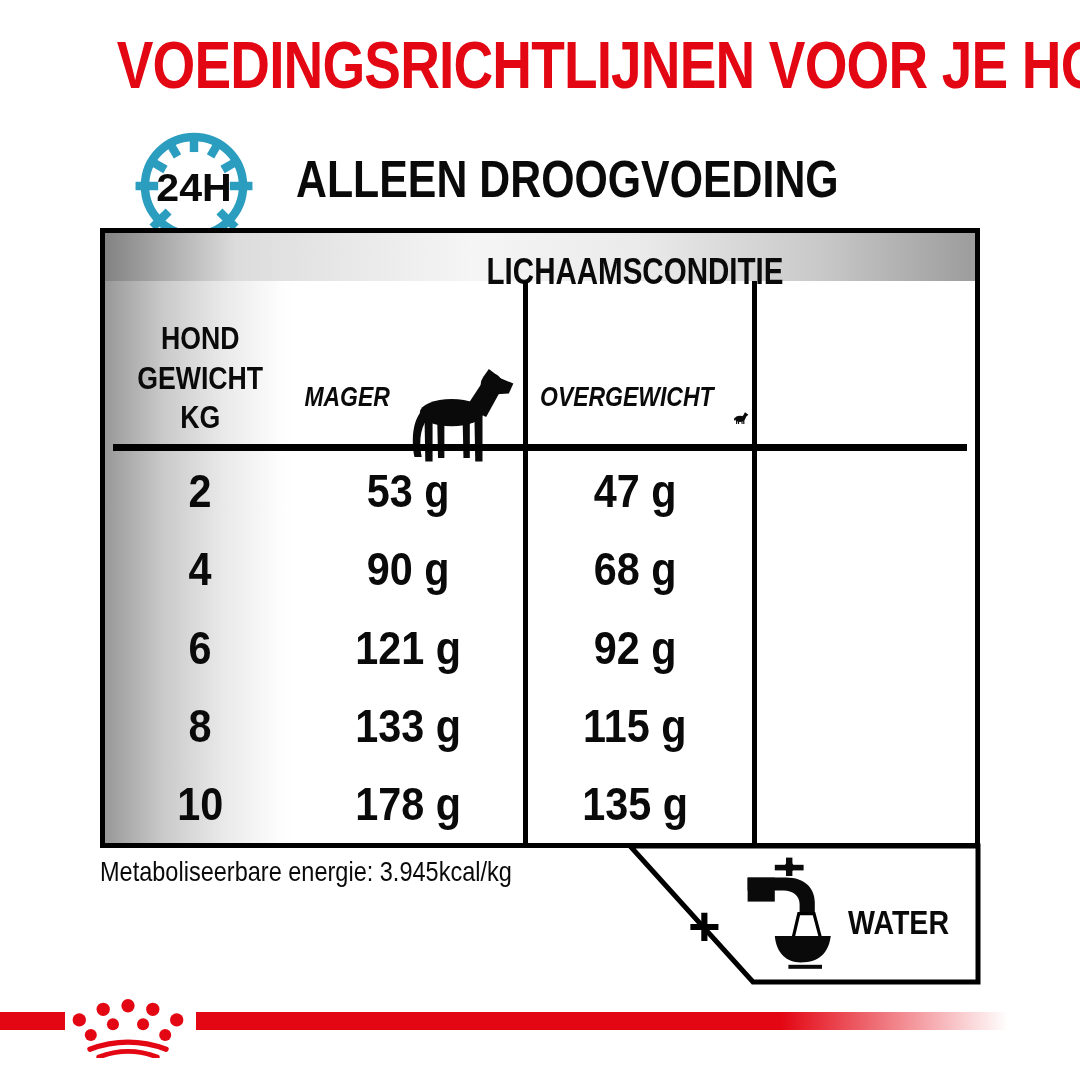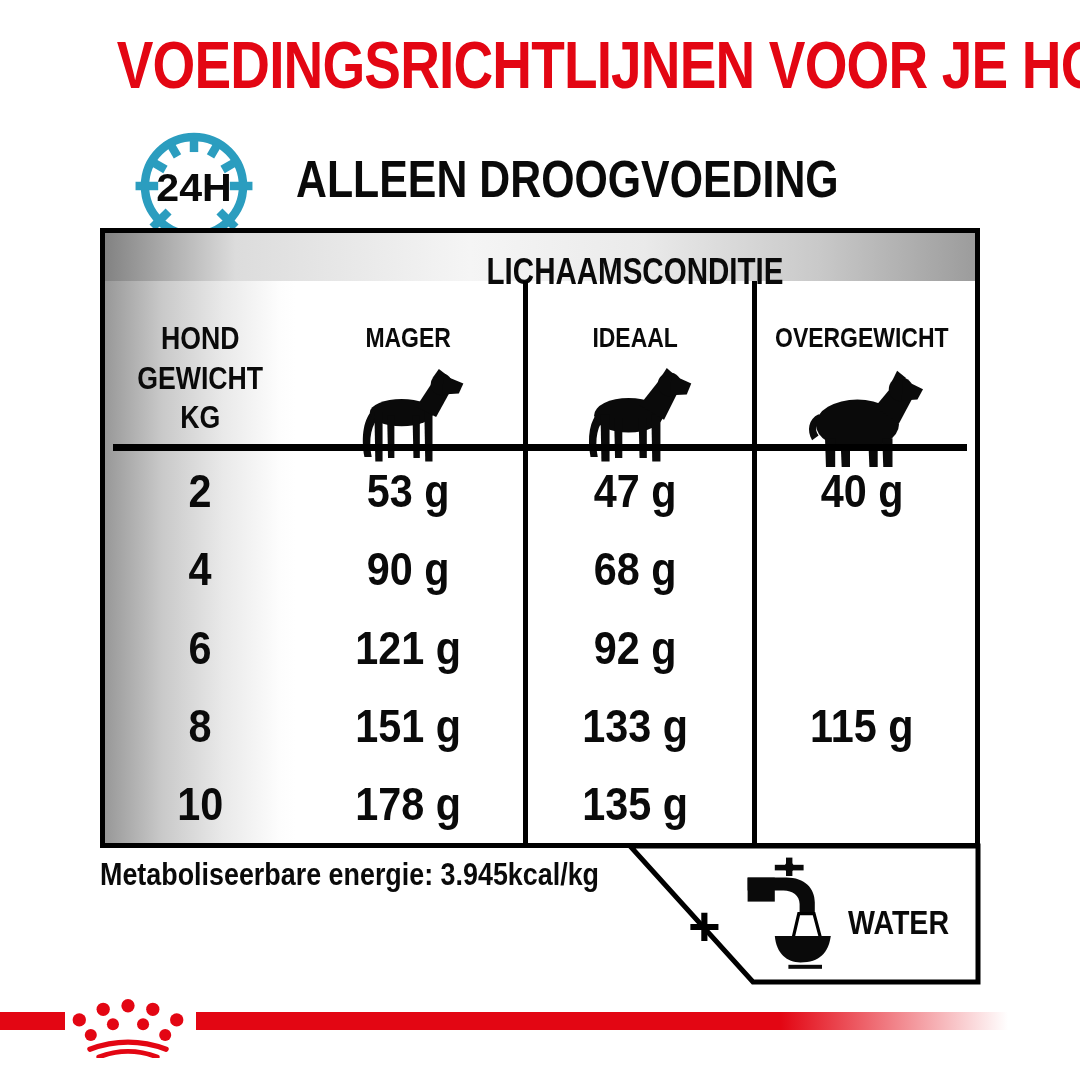--- a/index.html
+++ b/index.html
@@ -30,32 +30,32 @@
     background:linear-gradient(90deg,#989898 0%,#c9c9c9 30%,#e9e9e9 62%,#fdfdfd 92%,#fff 100%);}
   .vline{top:48px;bottom:0;width:5px;background:#000;}
   .vline.v1{left:418px;}
   .vline.v2{left:647px;}
   .thick-sep{left:8px;right:8px;top:211px;height:7px;background:#000;}
 
   .header-row{left:0;right:0;top:48px;height:163px;display:flex;margin-top:28px;}
   .hcol1{width:21.8%;display:flex;align-items:flex-start;justify-content:center;padding-top:10px;}
   .weight-label{font-size:31px;font-weight:bold;text-align:center;line-height:1.28;white-space:pre-line;
     transform:scaleX(0.86);transform-origin:center top;color:var(--ink);}
-  .hcol{width:26.066%;display:flex;flex-direction:column;align-items:center;padding-top:13px;}
+  .hcol{width:26.066%;display:flex;flex-direction:row;align-items:center;padding-top:13px;font-style:italic;}
   .hcol .dog{margin-top:auto;margin-bottom:2px;}
   .col-label{font-size:28px;font-weight:bold;color:var(--ink);}
 
   .rows{left:0;right:0;top:218px;bottom:0;display:flex;flex-direction:column;}
   .row{flex:1;display:flex;align-items:center;}
   .cell{font-size:47px;font-weight:bold;color:var(--ink);text-align:center;}
   .cell.kg{width:21.8%;}
   .cell.val{width:26.066%;text-align:center;}
   .cell span{display:inline-block;transform:scaleX(0.88);white-space:nowrap;}
 
-  .energy-note{left:100px;top:856px;font-size:32px;font-weight:bold;color:var(--ink);}
+  .energy-note{left:100px;top:856px;font-size:28px;font-weight:normal;color:var(--ink);}
 
   
   .callout{left:622px;top:841px;width:362px;height:150px;z-index:3;}
   .callout-content{left:622px;top:841px;width:362px;height:150px;z-index:4;}
   .plus-sign{left:66px;top:52px;font-size:56px;font-weight:bold;color:#000;}
   .water-label{left:226px;top:62px;font-size:34px;font-weight:bold;color:var(--ink);}
   .faucet-icon{left:116px;top:8px;}
 
   
   .band-left{left:0;top:1012px;width:65px;height:18px;background:var(--brand-red);}
@@ -122,35 +122,20 @@
           <path d="M42,53 h8 v47 h-7 z"></path>
           <path d="M70,53 h8 v47 h-7 z"></path>
           <path d="M83,50 h9 v54 h-8 z"></path>
           <path d="M74,44 L93,15 L113,24 L96,55 Z"></path>
           <circle cx="102" cy="19" r="12"></circle>
           <path d="M92,12 L99,2 L108,9 Z"></path>
           <path d="M104,9 L126,18 L121,29 L103,30 Z"></path>
         </svg>
       </div>
 
-      <div class="hcol">
-        <span class="col-label cond">IDEAAL</span>
-        <svg class="dog" width="118" height="104" viewBox="0 0 130 112" fill="#0a0a0a">
-          <path d="M26,48 C15,58 12,77 16,99 L24,99 C20,79 24,63 33,55 Z"></path>
-          <ellipse cx="58" cy="53" rx="38" ry="19"></ellipse>
-          <path d="M27,52 h10 v52 h-9 z"></path>
-          <path d="M42,56 h9 v44 h-8 z"></path>
-          <path d="M69,56 h9 v44 h-8 z"></path>
-          <path d="M83,52 h10 v52 h-9 z"></path>
-          <path d="M70,42 L92,14 L114,24 L97,58 Z"></path>
-          <circle cx="103" cy="19" r="13"></circle>
-          <path d="M93,12 L100,1 L109,9 Z"></path>
-          <path d="M105,8 L127,18 L122,30 L104,31 Z"></path>
-        </svg>
-      </div>
 
       <div class="hcol">
         <span class="col-label cond">OVERGEWICHT</span>
         <svg class="dog" width="122" height="104" viewBox="0 0 132 112" fill="#0a0a0a">
           <path d="M19,52 C8,57 6,70 12,80 L19,75 C14,68 16,60 23,58 Z"></path>
           <ellipse cx="61" cy="63" rx="45" ry="27"></ellipse>
           <path d="M26,78 h11 v31 h-10 z"></path>
           <path d="M43,85 h10 v24 h-9 z"></path>
           <path d="M73,85 h10 v24 h-9 z"></path>
           <path d="M88,78 h11 v31 h-10 z"></path>
@@ -162,35 +147,33 @@
       </div>
     </div>
 
     <div class="abs thick-sep"></div>
 
     <div class="abs rows">
       <div class="row">
         <div class="cell kg"><span>2</span></div>
         <div class="cell val"><span>53 g</span></div>
         <div class="cell val"><span>47 g</span></div>
-        <div class="cell val"><span>40 g</span></div>
       </div>
       <div class="row">
         <div class="cell kg"><span>4</span></div>
         <div class="cell val"><span>90 g</span></div>
         <div class="cell val"><span>68 g</span></div>
       </div>
       <div class="row">
         <div class="cell kg"><span>6</span></div>
         <div class="cell val"><span>121 g</span></div>
         <div class="cell val"><span>92 g</span></div>
       </div>
       <div class="row">
         <div class="cell kg"><span>8</span></div>
-        <div class="cell val"><span>151 g</span></div>
         <div class="cell val"><span>133 g</span></div>
         <div class="cell val"><span>115 g</span></div>
       </div>
       <div class="row">
         <div class="cell kg"><span>10</span></div>
         <div class="cell val"><span>178 g</span></div>
         <div class="cell val"><span>135 g</span></div>
       </div>
     </div>
   </div>

